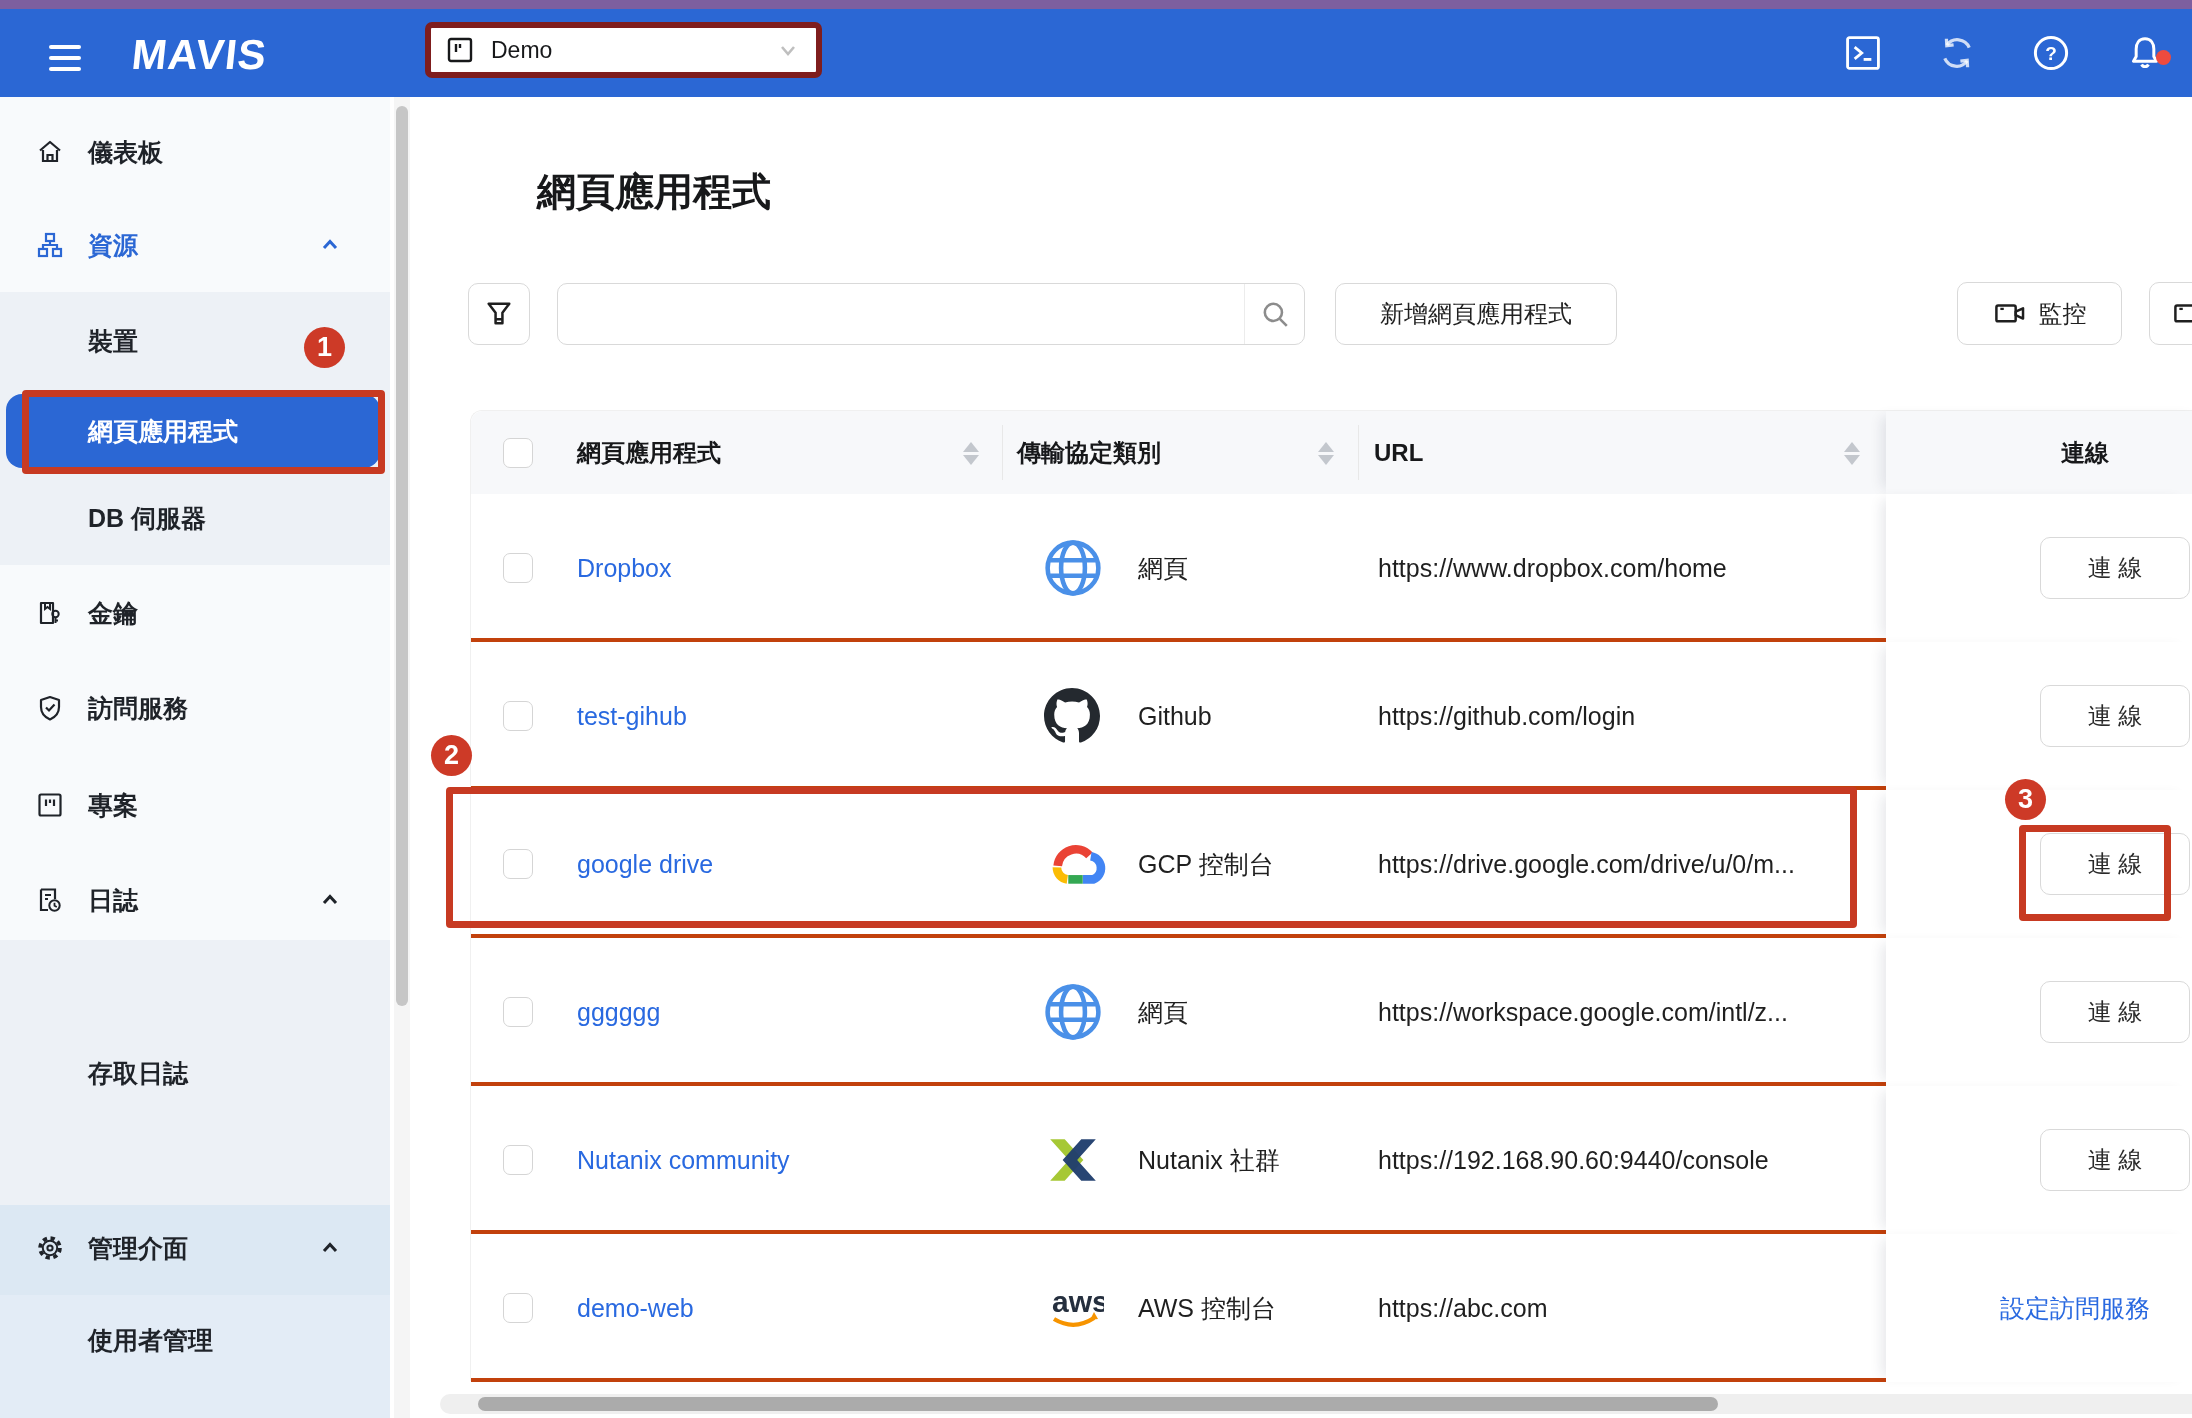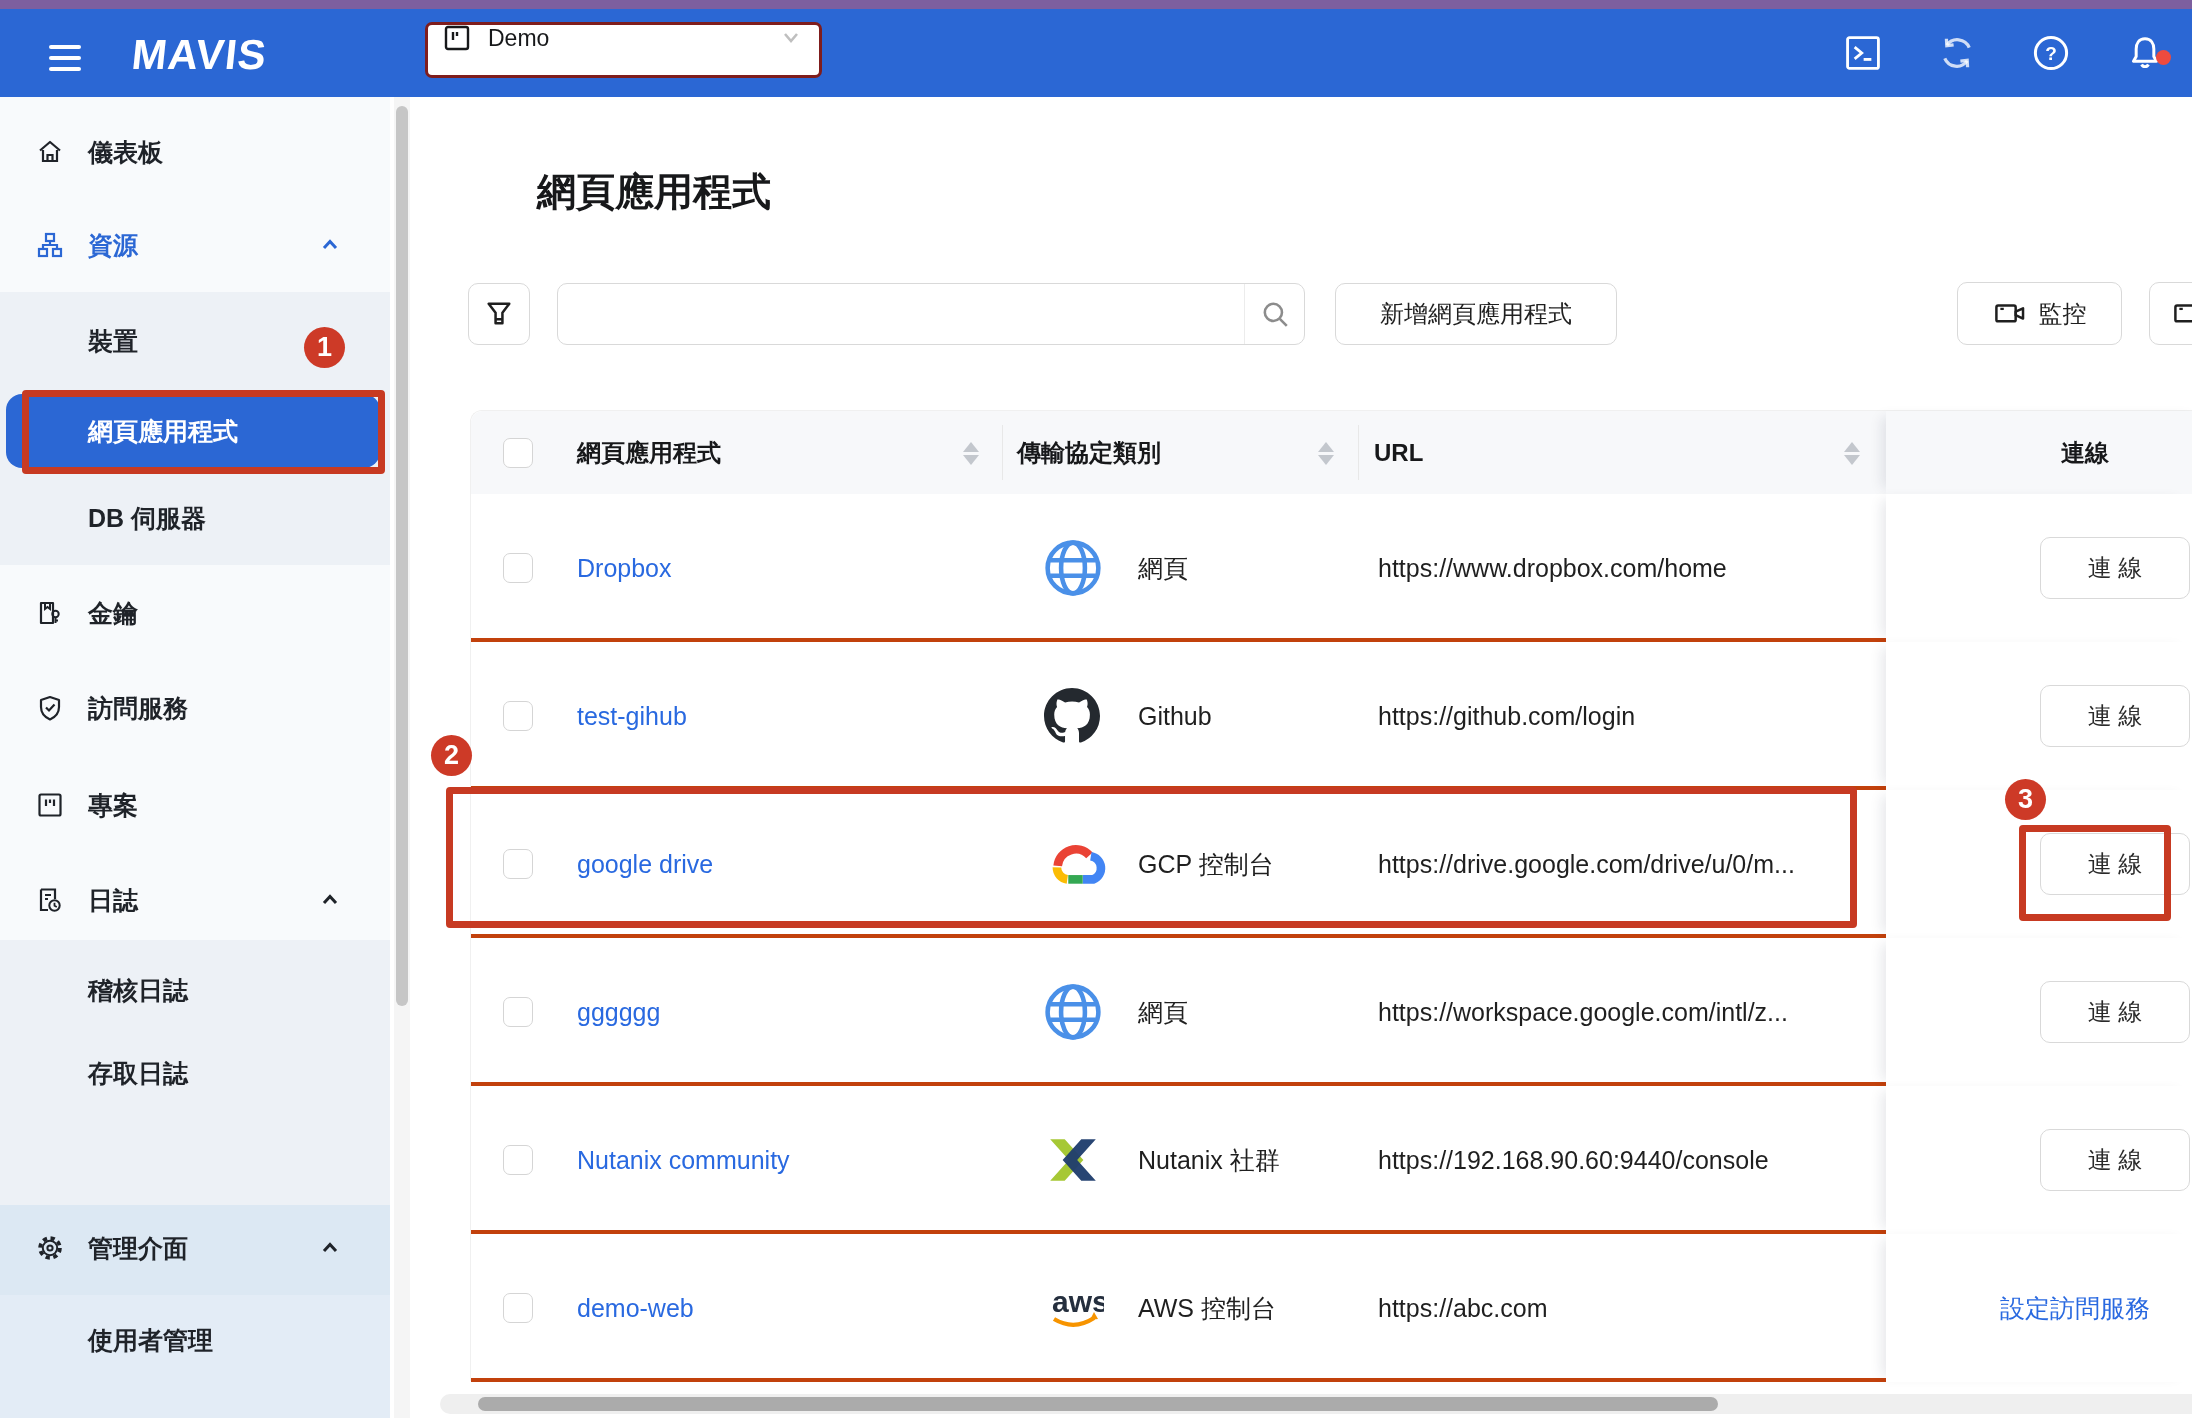--- a/index.html
+++ b/index.html
@@ -6,21 +6,21 @@
   html,body { width:2192px; height:1418px; }
   body { font-family:"Liberation Sans","DejaVu Sans",sans-serif; background:#ffffff; overflow:hidden; }
   .page { position:relative; width:2192px; height:1418px; overflow:hidden; background:#fff; }
 
   
   .purple-strip { position:absolute; left:0; top:0; width:2192px; height:9px; background:#7d5f9f; }
   .topbar { position:absolute; left:0; top:9px; width:2192px; height:88px; background:#2b67d4; display:flex; align-items:center; }
   .hamburger { position:absolute; left:49px; top:36px; width:32px; height:26px; display:flex; flex-direction:column; justify-content:space-between; cursor:pointer; }
   .hamburger span { display:block; height:4px; border-radius:2px; background:#fff; }
   .brand { position:absolute; left:132px; top:22px; width:170px; height:46px; color:#fff; font-size:42px; font-weight:900; letter-spacing:1px; transform:skewX(-6deg); font-family:"Liberation Sans",sans-serif; }
-  .project-select { position:absolute; left:425px; top:13px; width:397px; height:56px; background:#fff; border:3px solid #7f1d1d; border-radius:7px; display:flex; padding:0 16px; }
+  .project-select { position:absolute; left:425px; top:13px; width:397px; height:56px; background:#fff; border:6px solid #7f1d1d; border-radius:7px; display:flex; align-items:center; padding:0 16px; }
   .project-select .lbl { font-size:23px; color:#17181a; margin-left:18px; flex:1; }
   .top-icons { position:absolute; right:0; top:0; height:88px; display:flex; align-items:center; }
   .top-icon { width:94px; display:flex; justify-content:center; align-items:center; position:relative; cursor:pointer; }
   .notif-dot { position:absolute; left:58px; top:16px; width:15px; height:15px; border-radius:50%; background:#ee4b3e; }
 
   
   .sidebar { position:absolute; left:0; top:97px; width:390px; height:1321px; background:#f8fafc; }
   .side-bg { position:absolute; left:0; width:390px; }
   .bg-res   { top:195px; height:273px; background:#edf1f6; }
   .bg-logs  { top:843px; height:265px; background:#edf1f6; }
@@ -235,23 +235,20 @@
           </svg>
       </span>
       <span class="lab">日誌</span>
       <span class="chev">
         <svg width="24" height="24" viewBox="0 0 24 24">
             <path d="M6 15 L12 8.5 L18 15" fill="none" stroke="#1f2329" stroke-width="3"></path>
           </svg>
       </span>
     </div>
 
-    <div class="side-item" style="top:867px">
-      <span class="lab">稽核日誌</span>
-    </div>
     <div class="side-item" style="top:950px">
       <span class="lab">存取日誌</span>
     </div>
 
     <div class="side-item" style="top:1125px">
       <span class="ico">
         <svg width="28" height="28" viewBox="0 0 28 28">
             <circle cx="14" cy="14" r="9.5" fill="none" stroke="#1f2329" stroke-width="4.6" stroke-dasharray="4.1 3.4"></circle>
             <circle cx="14" cy="14" r="8" fill="#dce8f3" stroke="none"></circle>
             <circle cx="14" cy="14" r="7.2" fill="none" stroke="#1f2329" stroke-width="2"></circle>

